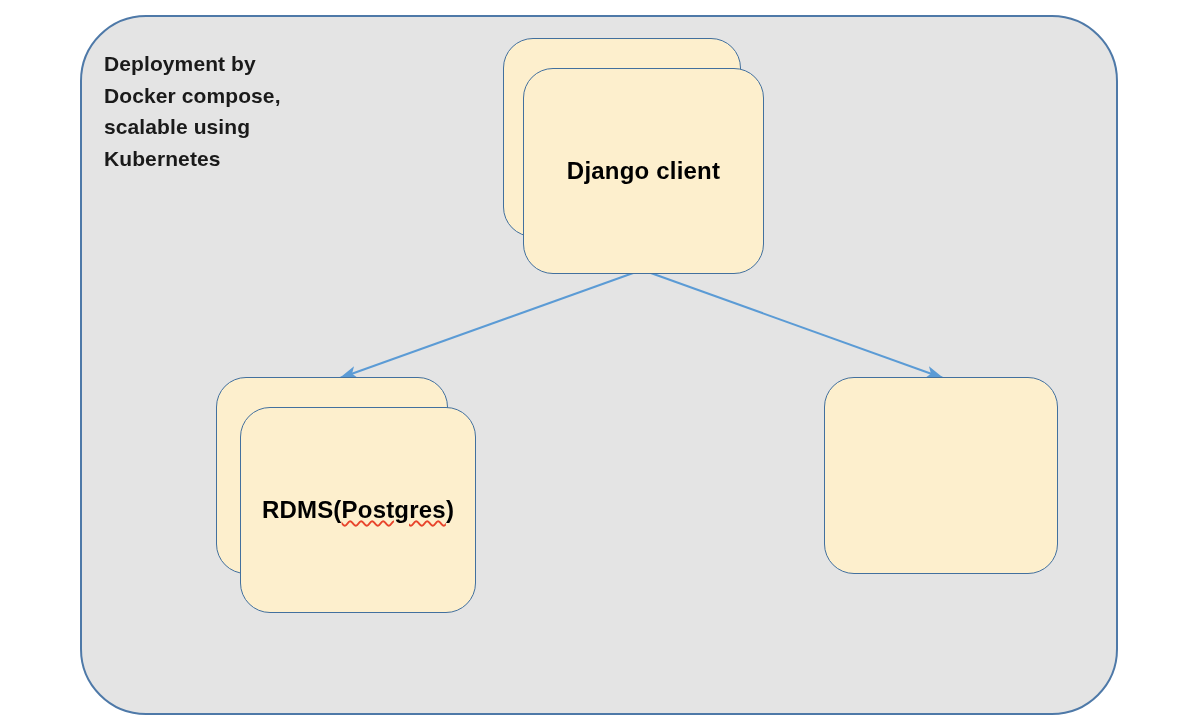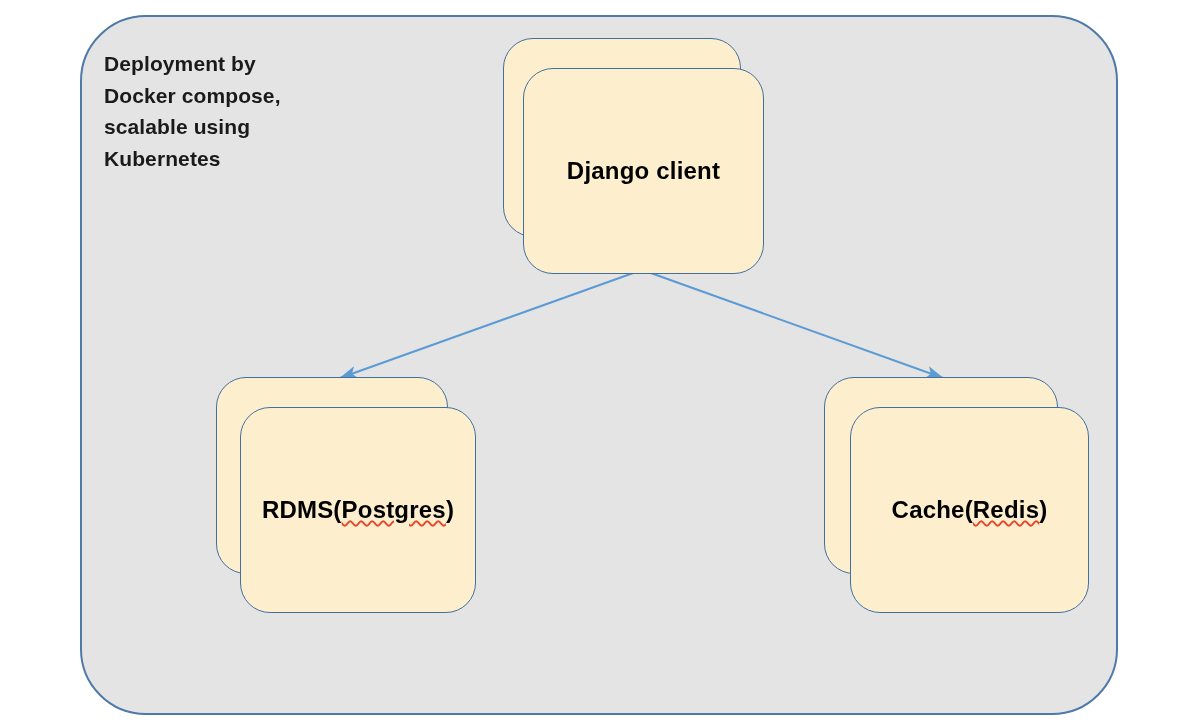--- a/index.html
+++ b/index.html
@@ -141,18 +141,15 @@
 
   <div class="node" id="node-rdms">
     <div class="card card-back"></div>
     <div class="card card-front">
       <span class="card-label"><span>RDMS(</span><span class="misspelled">Postgres</span><span>)</span></span>
     </div>
   </div>
 
   <div class="node" id="node-cache">
     <div class="card card-back"></div>
-    <div class="card card-front">
-      <span class="card-label"><span>Cache(</span><span class="misspelled">Redis</span><span>)</span></span>
-    </div>
   </div>
 
 </div>
 
 </body></html>

